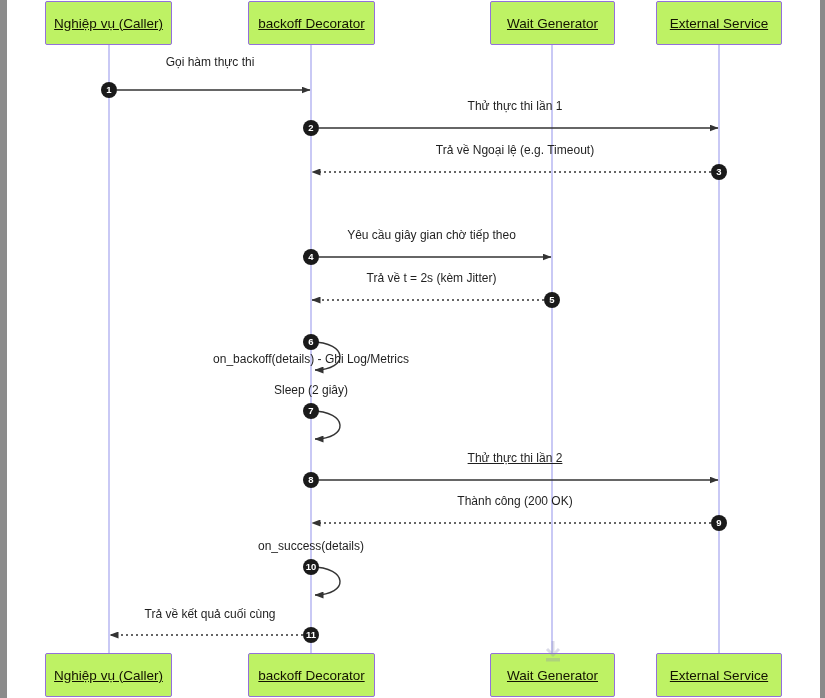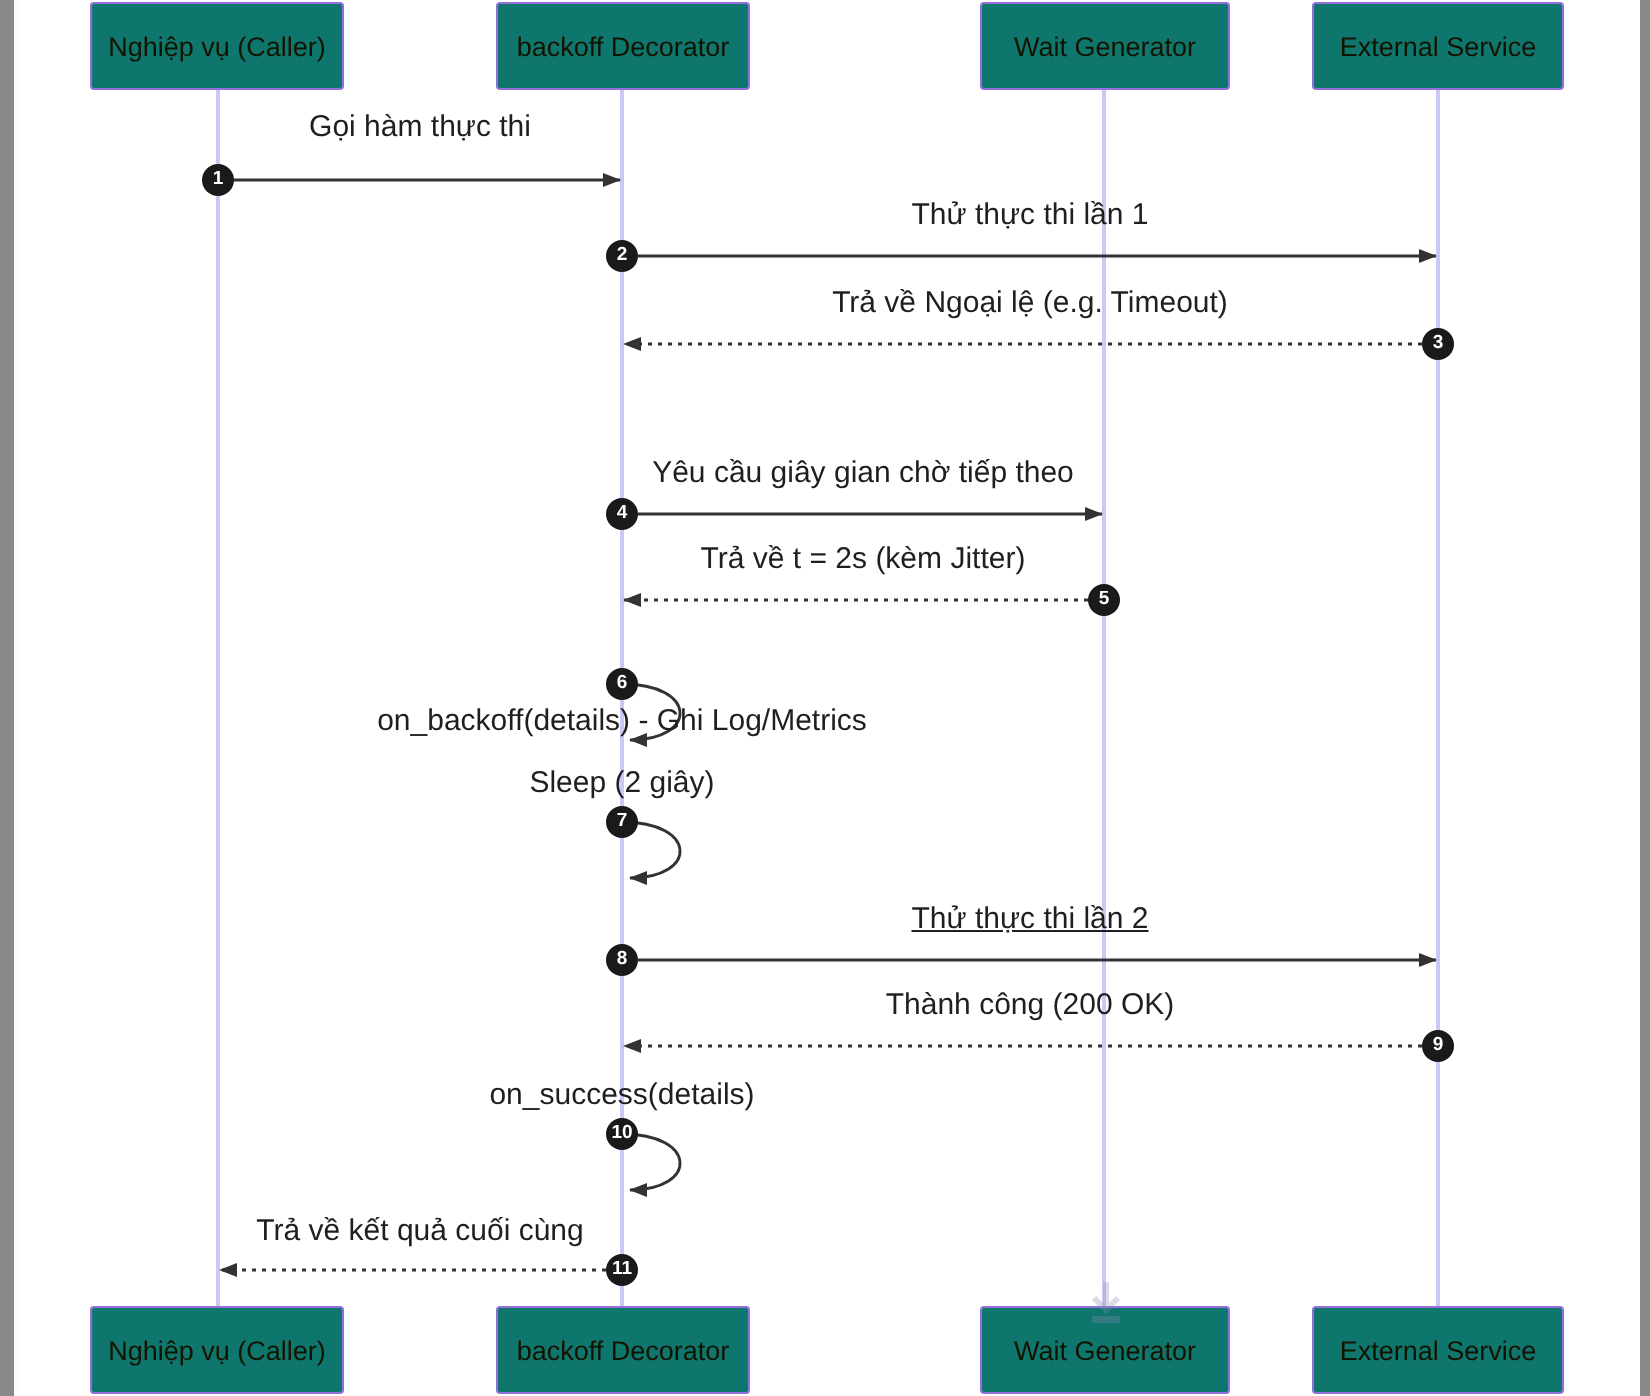--- a/index.html
+++ b/index.html
@@ -12,31 +12,32 @@
   }
   #canvas{position:absolute;left:0;top:0;width:825px;height:698px;}
   .edge-strip{position:absolute;top:0;height:698px;background:#8a8a8a;}
   #left-strip{left:0;width:7px;}
   #right-strip{right:0;width:5px;}
   #left-strip-inner{position:absolute;left:7px;top:0;width:3px;height:698px;background:#fdfdfd;}
   .diagram{position:absolute;left:0;top:0;width:825px;height:698px;}
   svg{display:block;}
   .actor-box{
     position:absolute;
-    background:#0f766e;
+    background:#bef264;
     border:1px solid #9370DB;
     border-radius:2px;
     display:flex;align-items:center;justify-content:center;
     font-size:13.5px;color:#131300;
     box-sizing:border-box;
     white-space:nowrap;
+    text-decoration:underline;
   }
   .msg-label{
     position:absolute;
-    font-size:15px;
+    font-size:12px;
     color:#1f1f1f;
     white-space:nowrap;
     transform:translateX(-50%);
   }
   .seq-num{
     position:absolute;
     width:16px;height:16px;border-radius:50%;
     background:#1a1a1a;
     color:#ffffff;
     font-size:9.5px;

